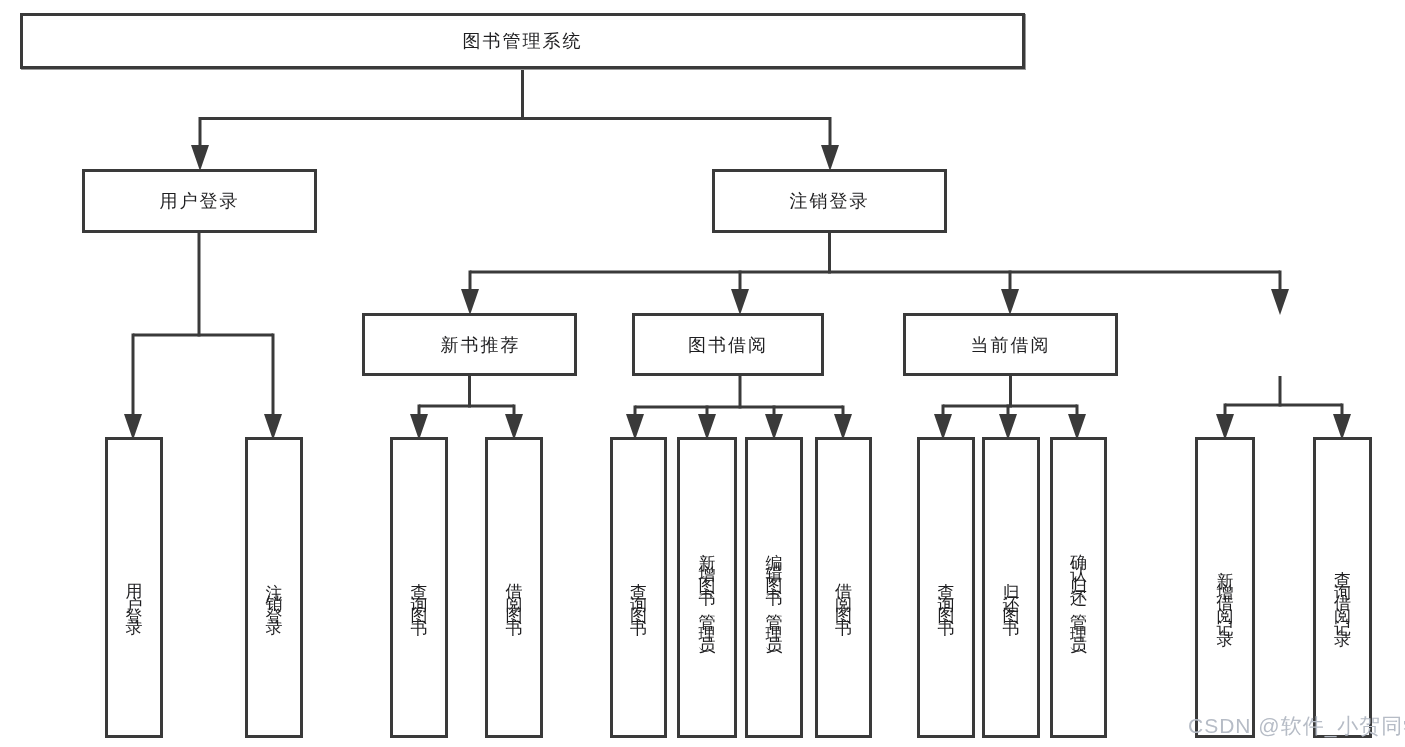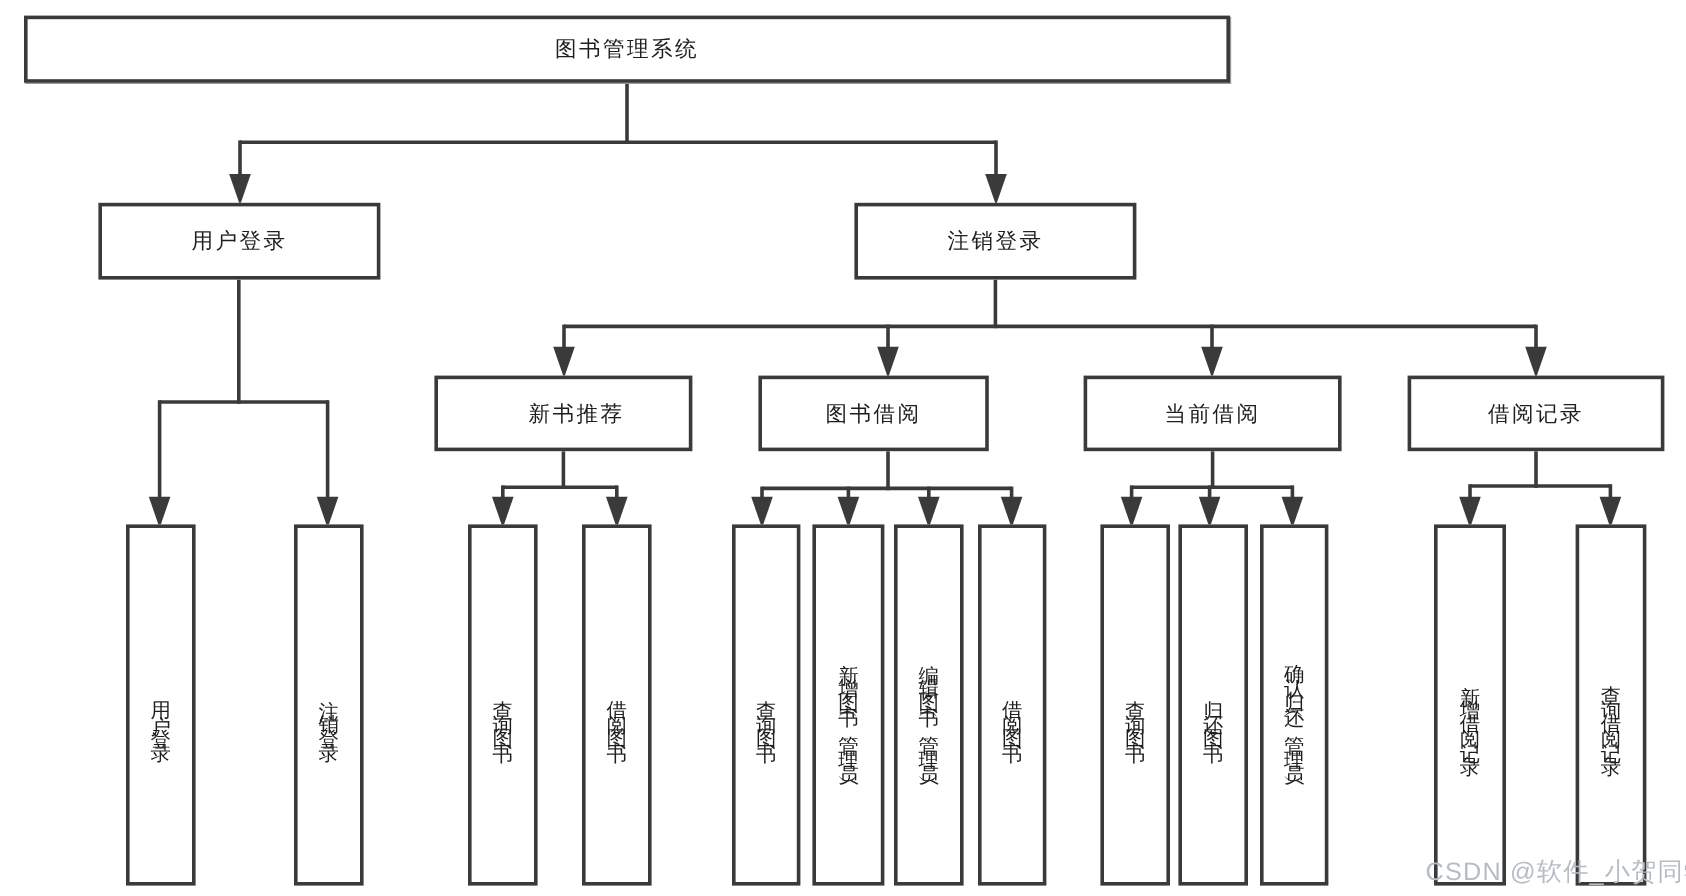--- a/index.html
+++ b/index.html
@@ -139,23 +139,20 @@
 
   <div class="node" style="left:362px; top:313px; width:215px; height:63px;padding-left:22px;">
     <span class="h-label">新书推荐</span>
   </div>
   <div class="node" style="left:632px; top:313px; width:192px; height:63px;text-align:center;">
     <span class="h-label">图书借阅</span>
   </div>
   <div class="node" style="left:903px; top:313px; width:215px; height:63px;justify-content:center;">
     <span class="h-label">当前借阅</span>
   </div>
-  <div class="node" style="left:1173px; top:313px; width:214px; height:63px;">
-    <span class="h-label">借阅记录</span>
-  </div>
 
   <div class="node leaf" style="left:105px; top:437px; width:58px; height:301px;">
     <span class="v-label">用户登录</span>
   </div>
   <div class="node leaf" style="left:245px; top:437px; width:58px; height:301px;">
     <span class="v-label">注销登录</span>
   </div>
 
   <div class="node leaf" style="left:390px; top:437px; width:58px; height:301px;">
     <span class="v-label">查询图书</span>

